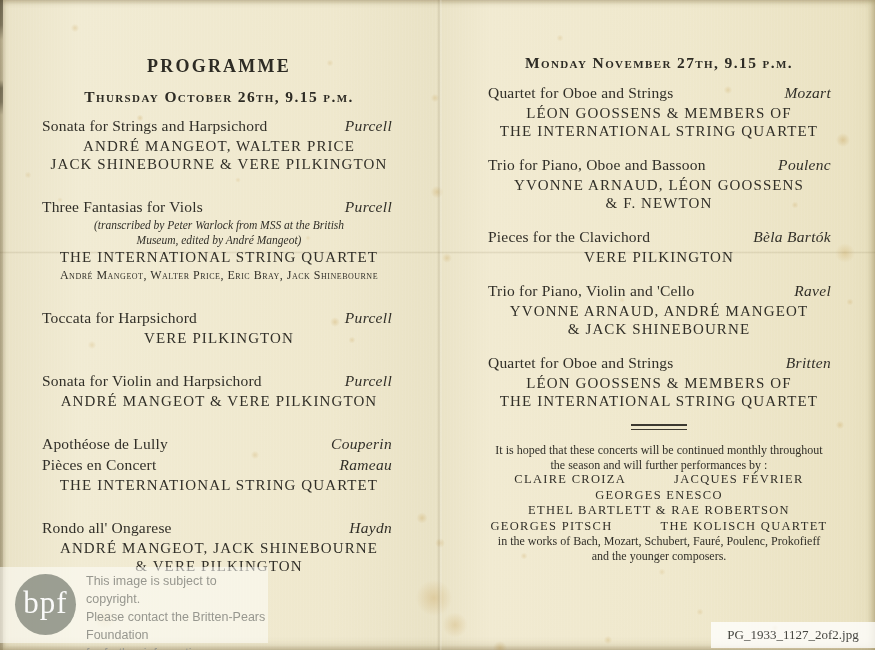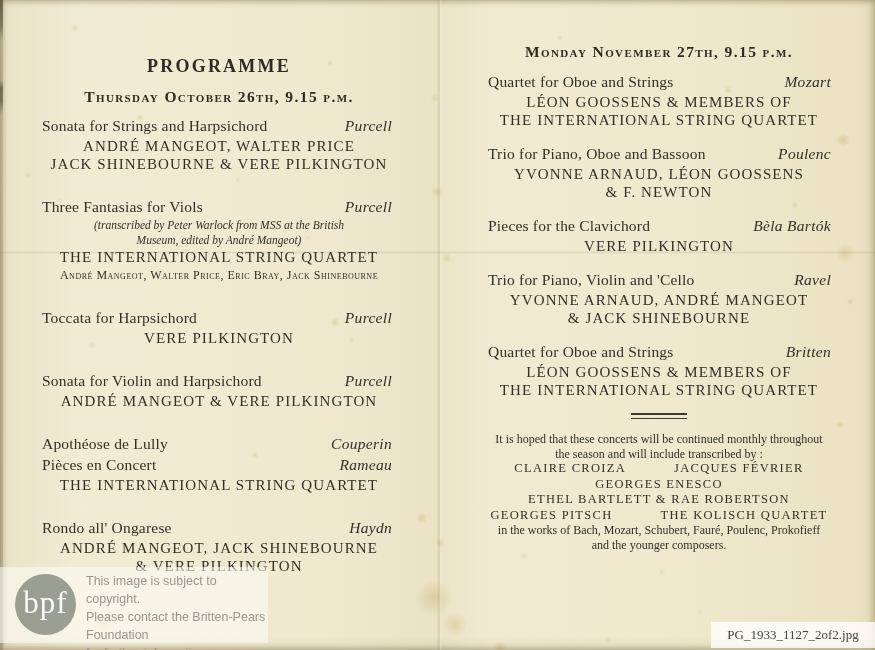--- a/index.html
+++ b/index.html
@@ -66,21 +66,21 @@
       rgba(45,40,25,0.10) 80px, rgba(45,40,25,0.50) 88px, rgba(45,40,25,0.45) 102px,
       rgba(45,40,25,0.06) 115px, rgba(45,40,25,0.12) 100%); }
 
   
   .page { position:absolute; top:0; }
   .page-left  { left:42px;  width:354px; }
   .page-right { left:483px; width:352px; }
 
   .prog-title   { margin:56px 0 0; font-size:18px; font-weight:700; letter-spacing:2.2px; text-align:center; color:#2d2b24; }
   .date-heading { margin:11px 0 0; font-size:15.5px; font-weight:700; font-variant:small-caps; letter-spacing:1.4px; text-align:center; color:#2d2b24; }
-  .dh-right     { margin-top:43px; }
+  .dh-right     { margin-top:54px; }
 
   .entries { margin-top:9px; }
   .page-right .entries { margin-top:10px; }
 
   .entry { margin-bottom:24px; }
   .page-right .entry { margin-bottom:15px; }
 
   .work-row { display:flex; justify-content:space-between; align-items:baseline; font-size:15.5px; line-height:21px; letter-spacing:0.2px; }
   .page-right .work-row { padding-left:5px; }
   .composer { font-style:italic; font-size:15.5px; padding-right:4px; letter-spacing:0.3px; }
@@ -216,21 +216,21 @@
             <span class="work-title">Quartet for Oboe and Strings</span>
             <span class="composer">Britten</span>
           </div>
           <div class="perf perf-caps">LÉON GOOSSENS &amp; MEMBERS OF</div>
           <div class="perf perf-caps">THE INTERNATIONAL STRING QUARTET</div>
         </div>
       </div>
     <div class="divider"></div>
     <div class="footer">
         <div class="foot-intro">It is hoped that these concerts will be continued monthly throughout</div>
-        <div class="foot-intro">the season and will include transcribed by :</div>
+        <div class="foot-intro">the season and will further performances by :</div>
         <div class="artist-row">
           <span class="artist">CLAIRE CROIZA</span>
           <span class="artist">JACQUES FÉVRIER</span>
         </div>
         <div class="artist-row">
           <span class="artist">GEORGES ENESCO</span>
         </div>
         <div class="artist-row">
           <span class="artist">ETHEL BARTLETT &amp; RAE ROBERTSON</span>
         </div>

